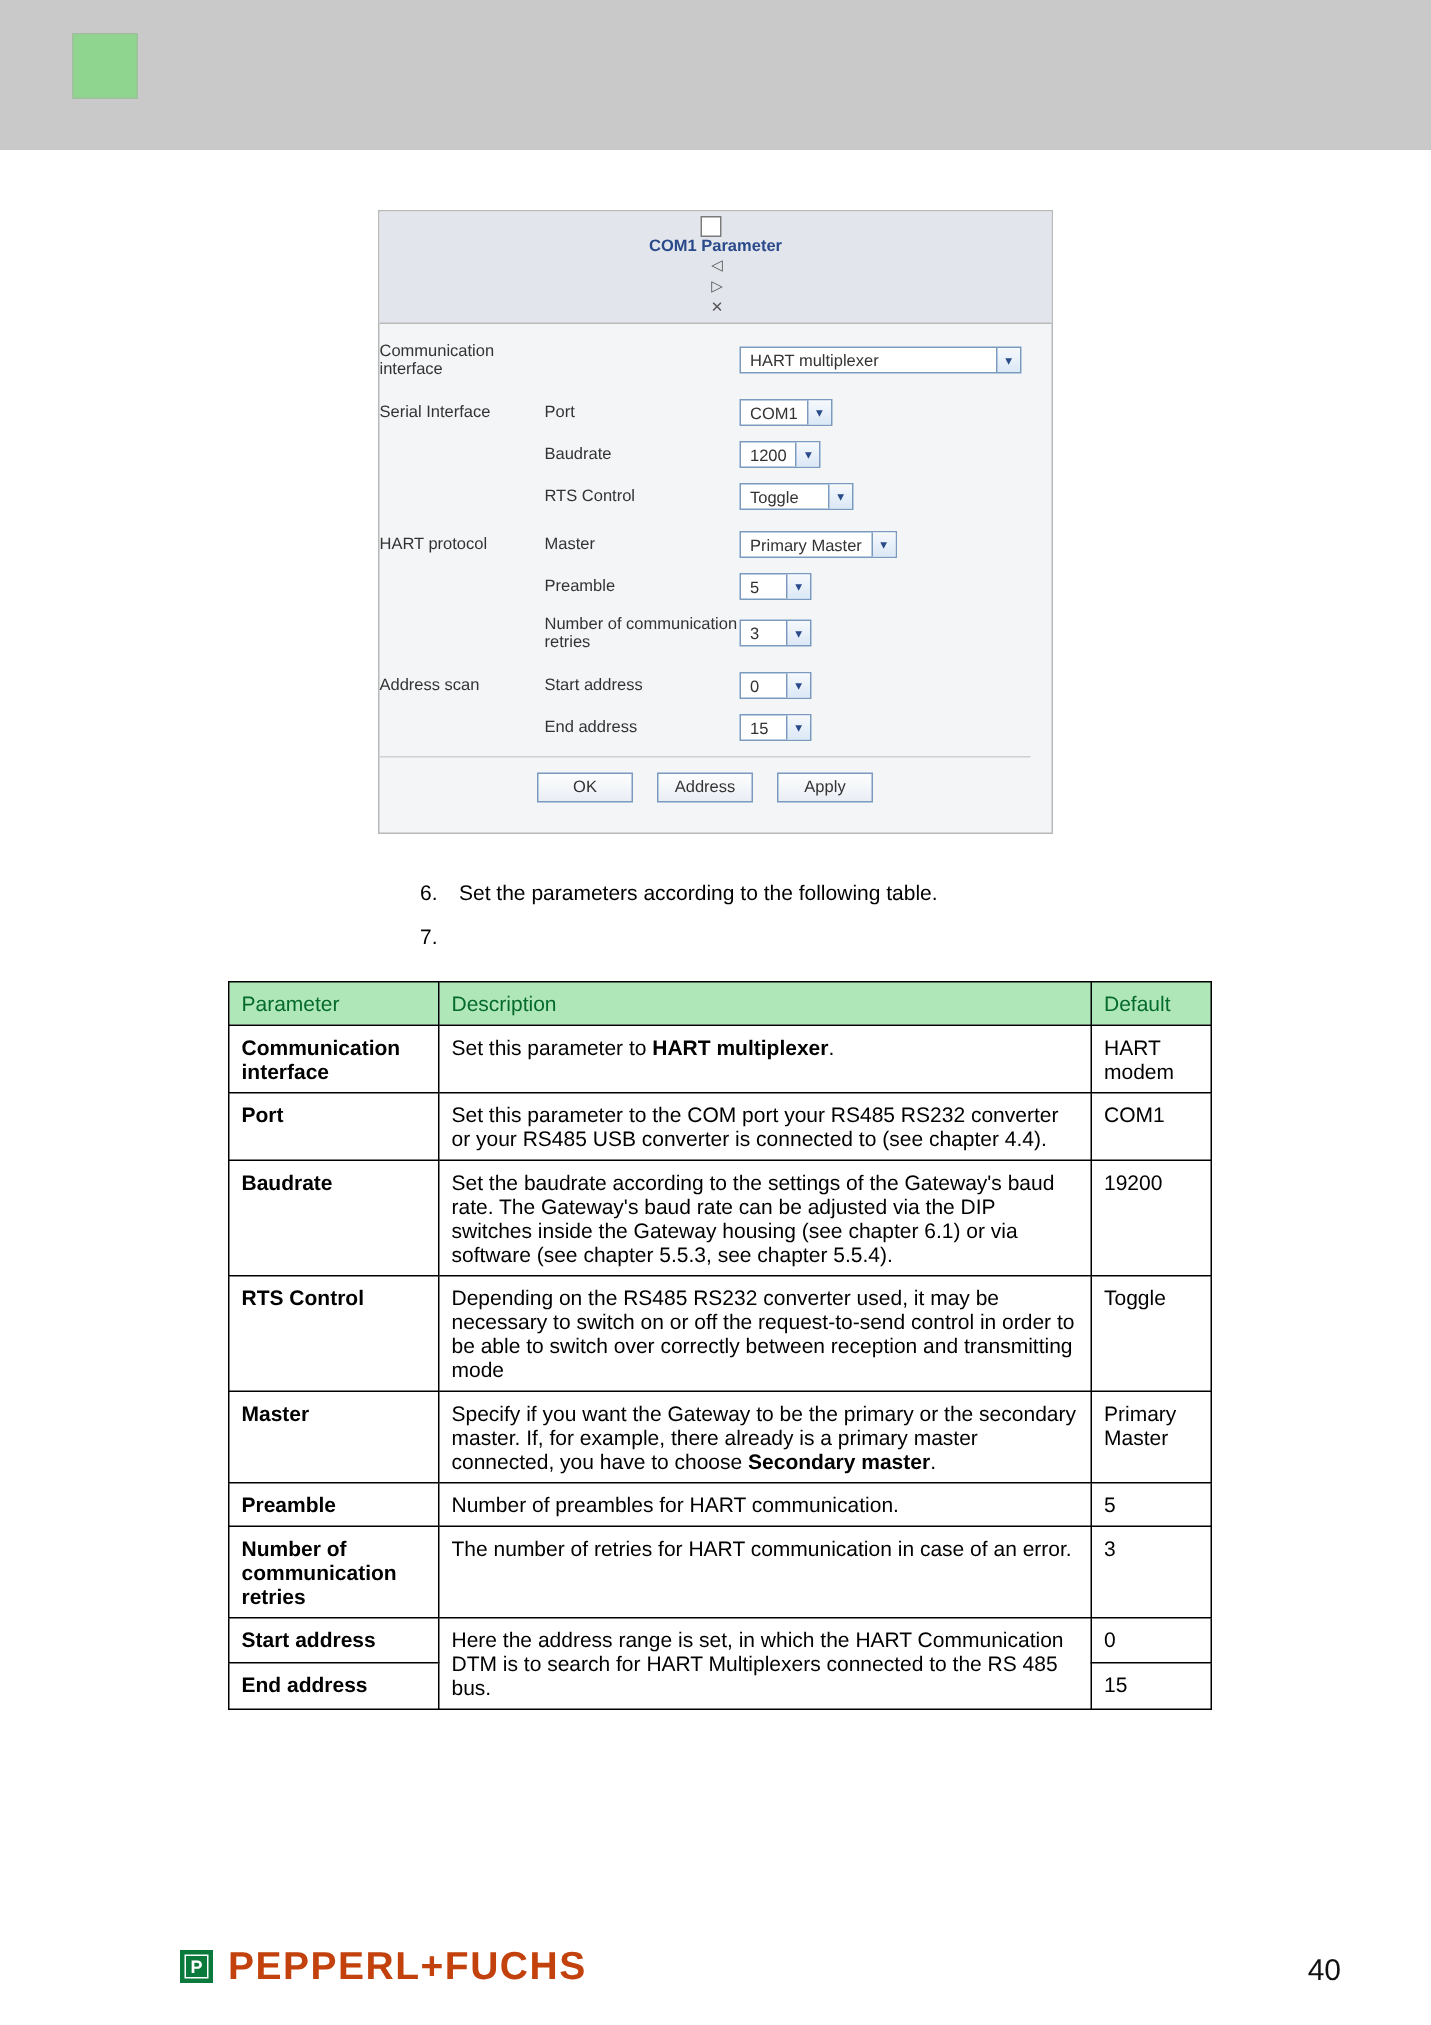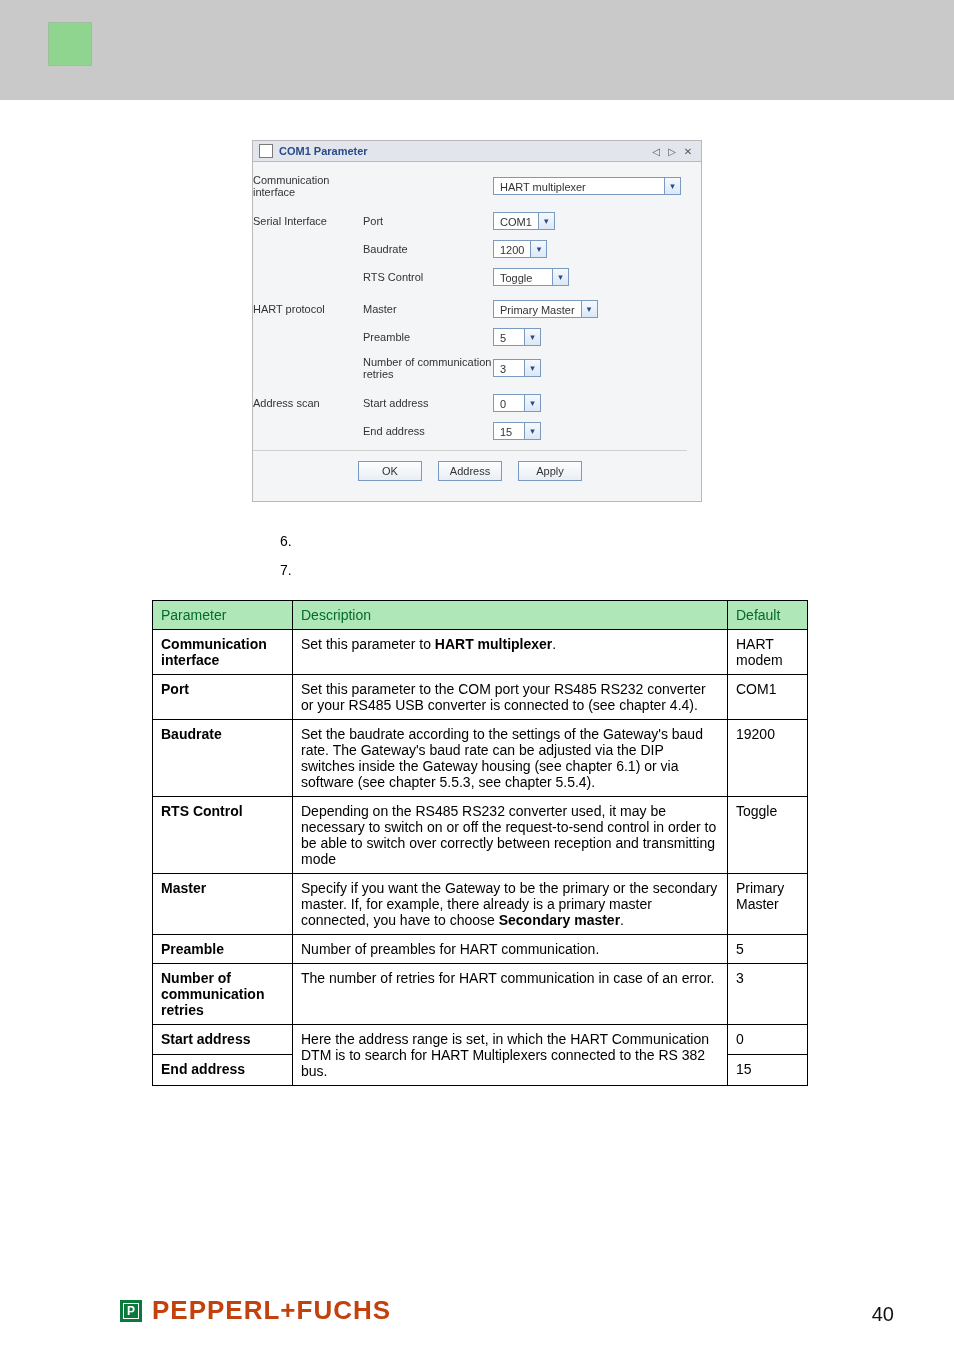--- a/index.html
+++ b/index.html
@@ -7,21 +7,21 @@
   .top-band { position: relative; height: 100px; background: #c9c9c9; }
   .top-band .green-square { position: absolute; left: 48px; top: 22px; width: 44px; height: 44px; background: #8fd48f; border: 1px solid #9fbf9f; }
   .top-band .title-box { position: absolute; left: 118px; top: 18px; color: #fff; }
   .top-band .title-box .h1 { font-size: 24px; font-weight: 700; letter-spacing: 0.5px; }
   .top-band .title-box .h2 { font-size: 20px; font-weight: 400; }
 
   .content { padding: 40px 60px 0 60px; }
 
   
   .panel { width: 450px; margin: 0 auto 30px auto; border: 1px solid #b9b9b9; background: #f3f5f7; font-size: 11px; color: #333; }
-  .panel-titlebar { display: flex; align-items: center; background: #e2e6ec; border-bottom: 1px solid #b9b9b9; padding: 3px 6px; }
+  .panel-titlebar { display: flex; align-items: center; background: #e2e6ec; border-bottom: 1px solid #b9b9b9; padding: 3px 6px; flex-direction: column; }
   .panel-titlebar .app-icon { width: 14px; height: 14px; border: 1px solid #7a7a7a; background: #fff; margin-right: 6px; display: inline-block; }
   .panel-titlebar .title { font-weight: 700; color: #2a4a8a; font-size: 11px; }
   .panel-titlebar .spacer { flex: 1; }
   .panel-titlebar .win-btn { width: 14px; height: 14px; display: inline-flex; align-items: center; justify-content: center; color: #555; margin-left: 2px; font-size: 10px; cursor: pointer; }
 
   .panel-body { display: flex; }
   .panel-left { width: 50px; padding: 10px 4px; }
   .panel-left .hart { font-size: 10px; font-weight: 700; text-decoration: underline; color: #000; }
   .panel-left .hart-icon { margin-top: 2px; width: 28px; height: 14px; border-bottom: 2px solid #1d6fb8; position: relative; }
   .panel-left .hart-icon::before { content: ""; position: absolute; left: 0; top: 2px; width: 14px; height: 8px; border: 2px solid #1d6fb8; border-radius: 50%; border-right-color: transparent; border-bottom-color: transparent; transform: rotate(10deg); }
@@ -182,20 +182,21 @@
           <span class="btn">Address</span>
           <span class="btn">Apply</span>
         </div>
       </div>
     </div>
   </div>
 
   <div class="numlist">
     <div class="item">
       <span class="num">6.</span>
+      <span>Set the parameters according to the following table.</span>
     </div>
     <div class="item">
       <span class="num">7.</span>
     </div>
   </div>
 
   <table class="ptable">
     <thead>
       <tr>
         <th>Parameter</th>
@@ -238,21 +239,21 @@
         <td>Number of preambles for HART communication.</td>
         <td class="def">5</td>
       </tr>
       <tr>
         <td class="param">Number of communication retries</td>
         <td>The number of retries for HART communication in case of an error.</td>
         <td class="def">3</td>
       </tr>
       <tr>
         <td class="param">Start address</td>
-        <td rowspan="2">Here the address range is set, in which the HART Communication DTM is to search for HART Multiplexers connected to the RS 382 bus.</td>
+        <td rowspan="2">Here the address range is set, in which the HART Communication DTM is to search for HART Multiplexers connected to the RS 485 bus.</td>
         <td class="def">0</td>
       </tr>
       <tr>
         <td class="param">End address</td>
         <td class="def">15</td>
       </tr>
     </tbody>
   </table>
 
 </div>

